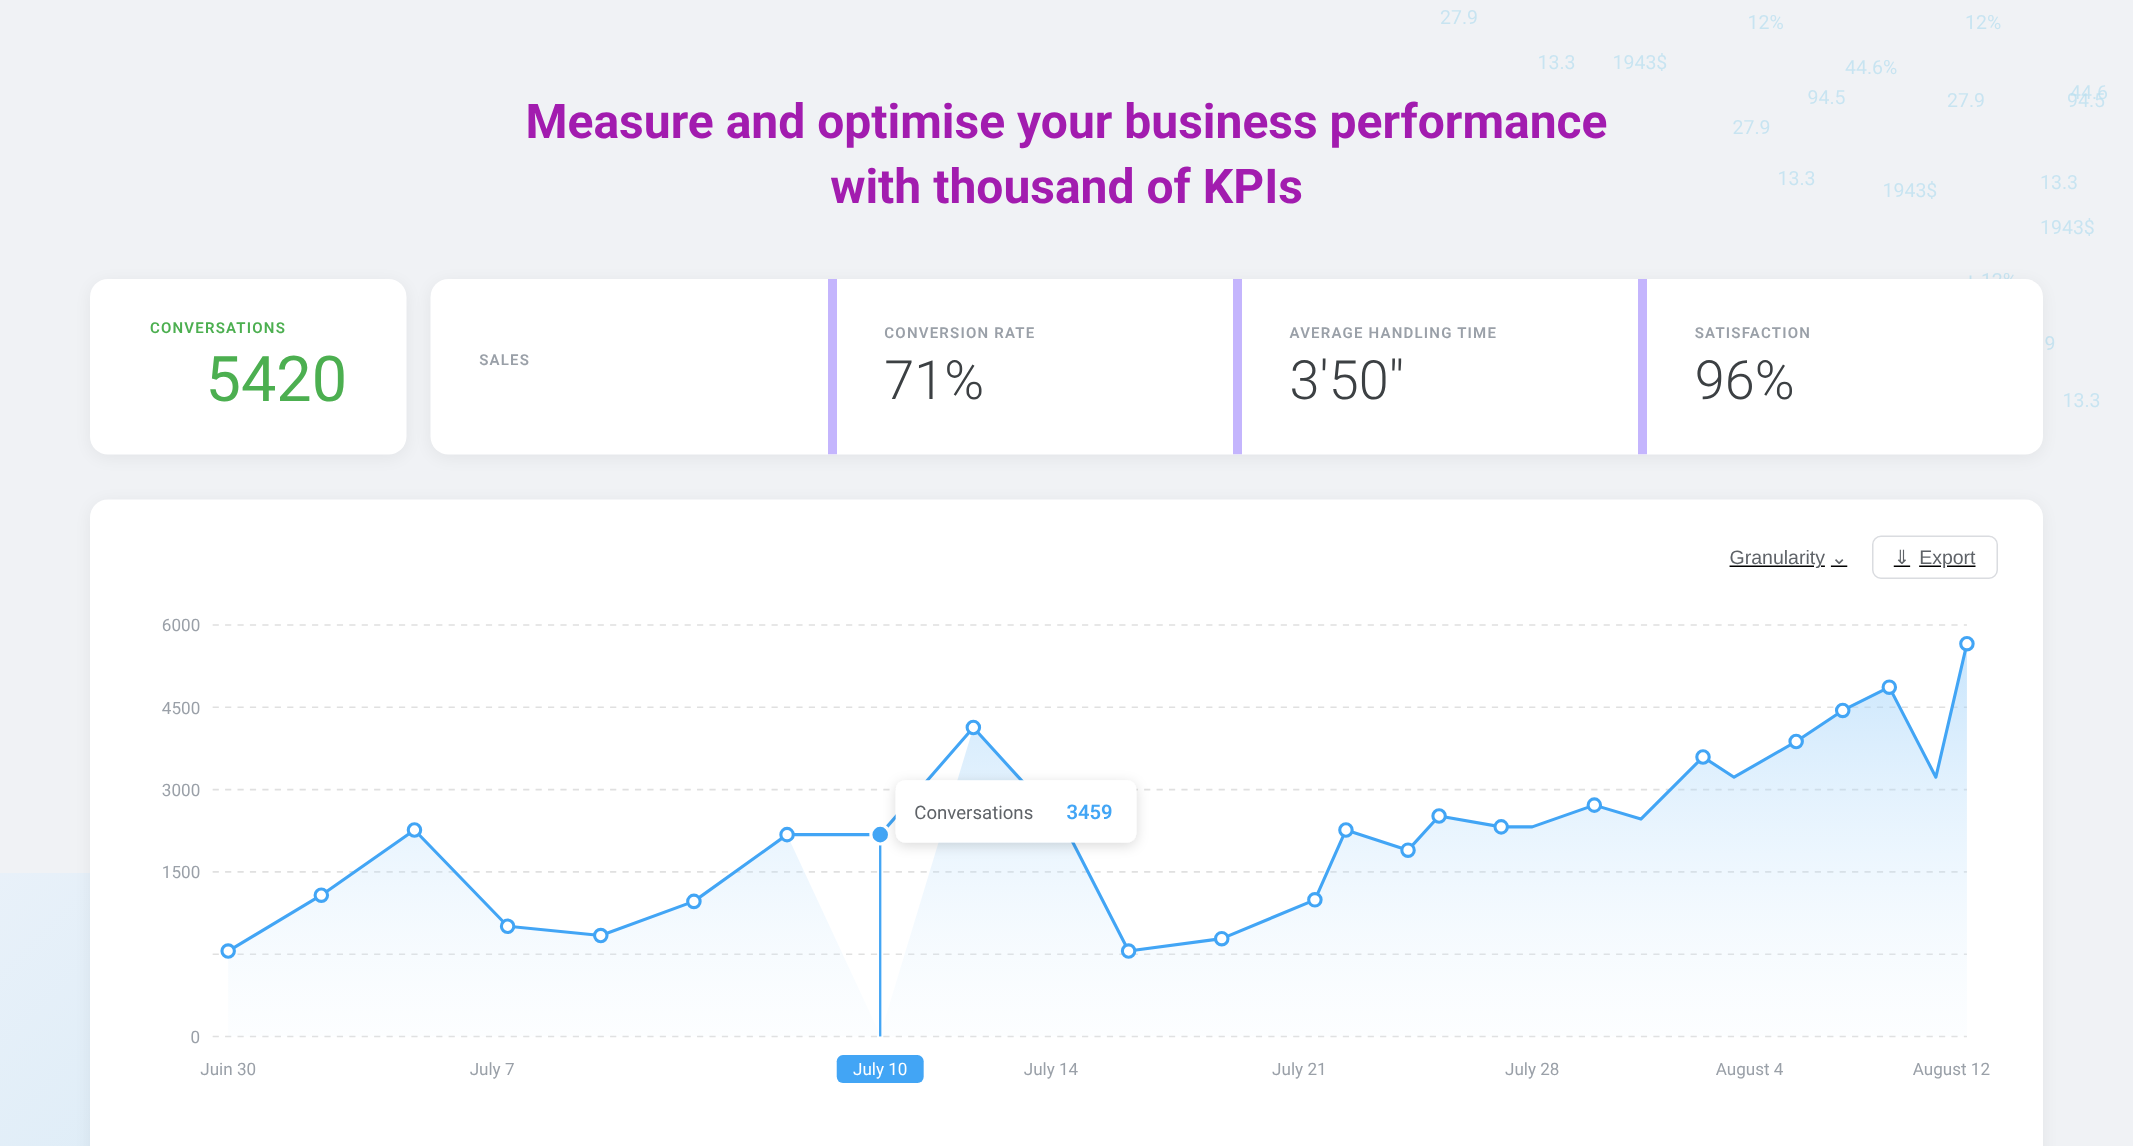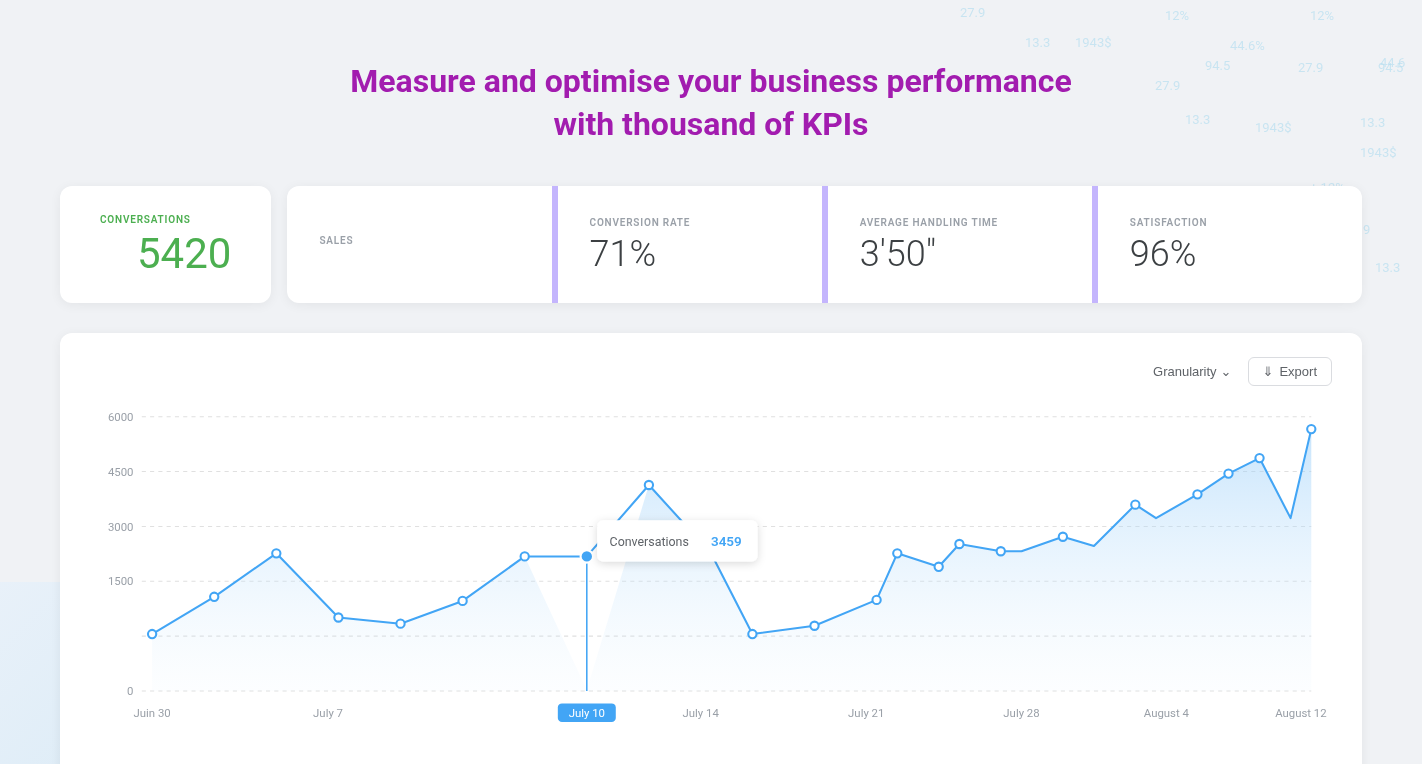--- a/index.html
+++ b/index.html
@@ -119,20 +119,21 @@
       padding: 24px 30px 30px 30px;
       position: relative;
     }
 
     .chart-header {
       display: flex;
       justify-content: flex-end;
       align-items: center;
       gap: 16px;
       margin-bottom: 10px;
+      text-decoration: underline;
     }
 
     .granularity-btn {
       display: flex;
       align-items: center;
       gap: 4px;
       font-size: 13px;
       color: #5f6368;
       cursor: pointer;
       border: none;

